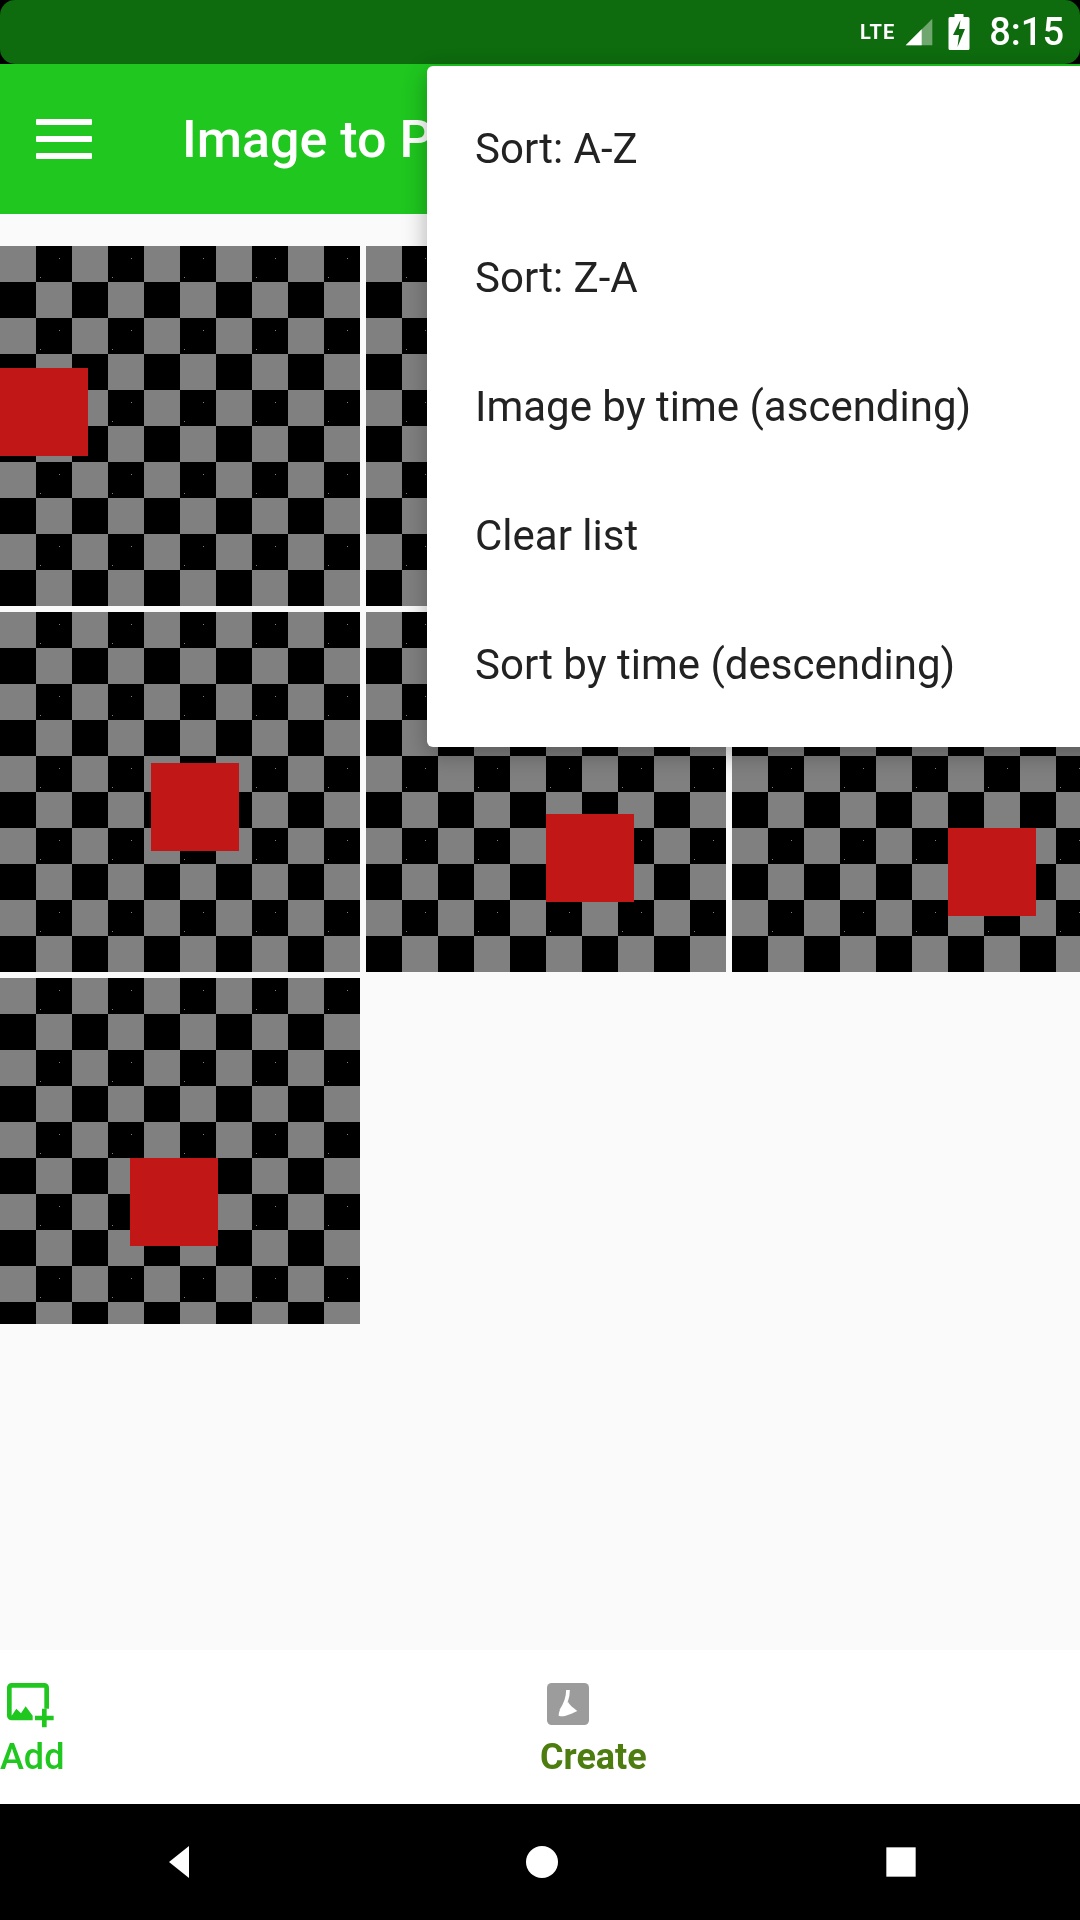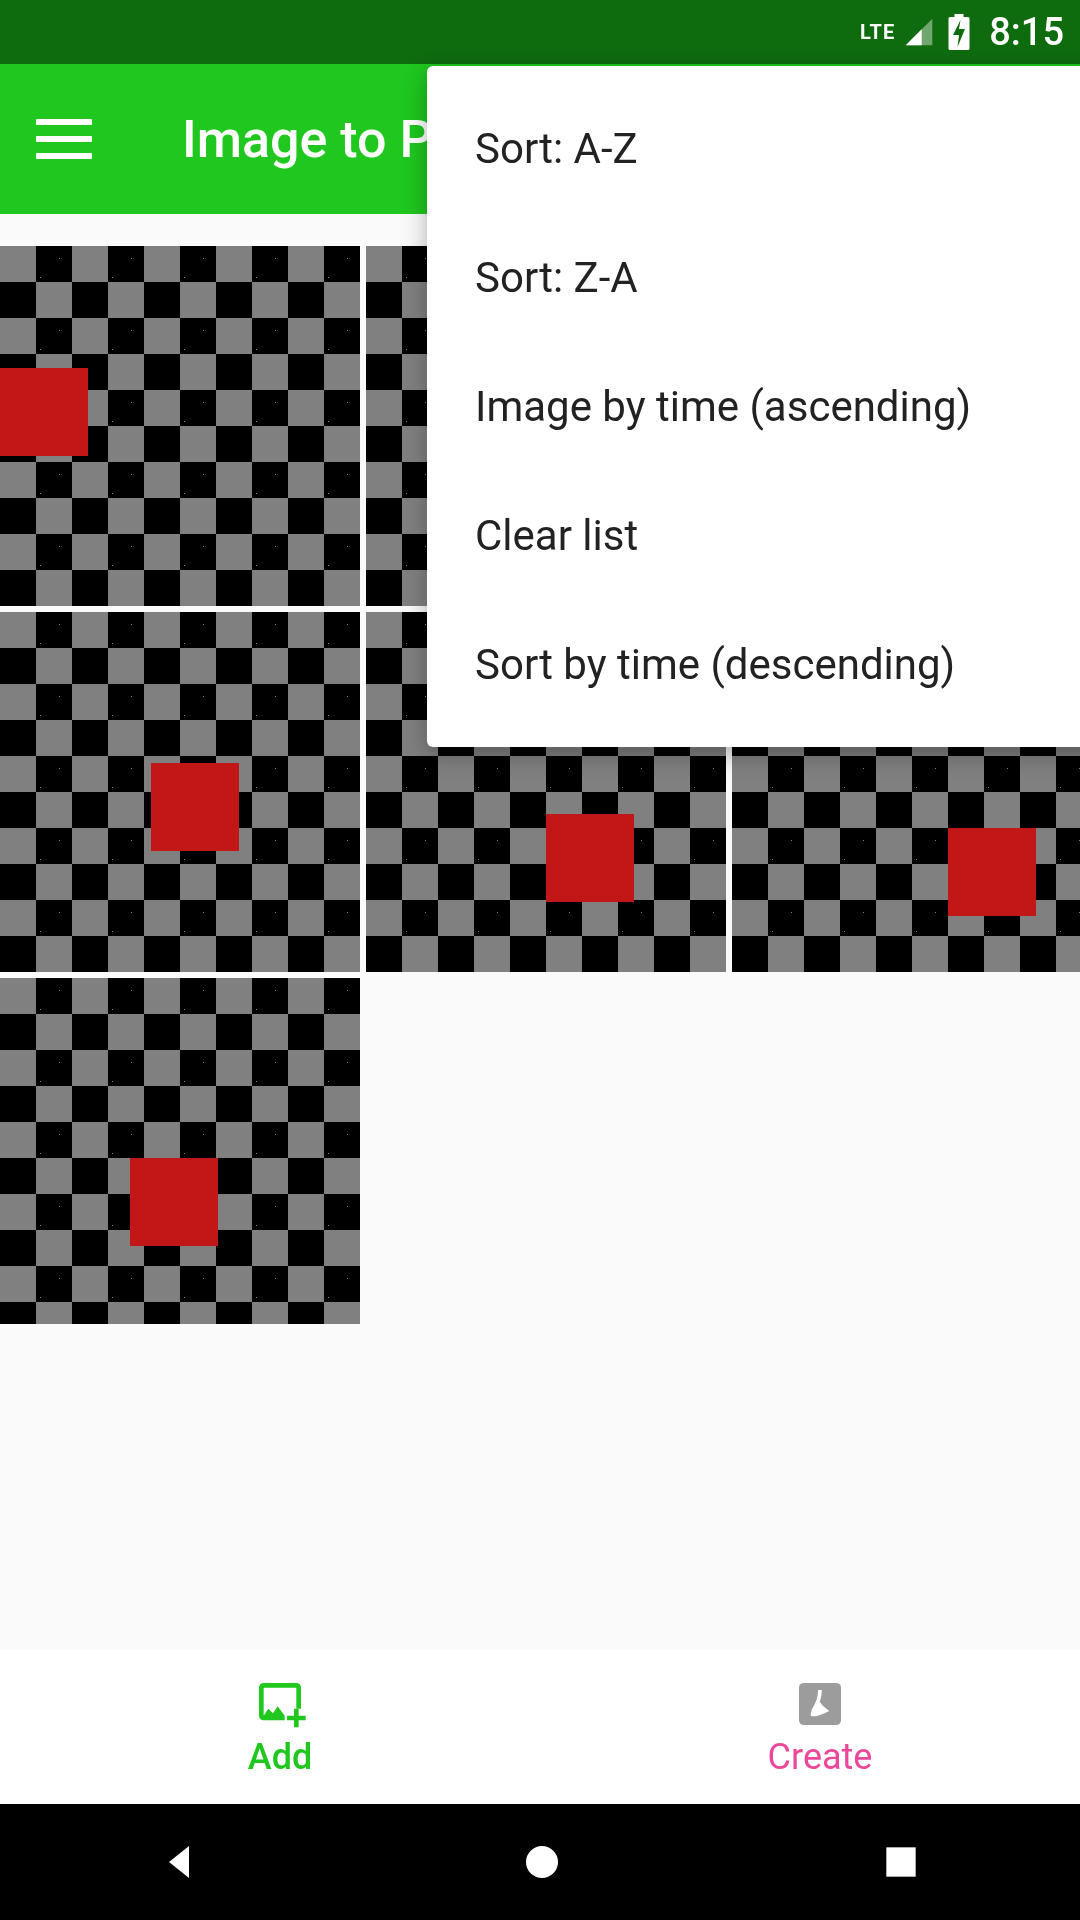--- a/index.html
+++ b/index.html
@@ -8,20 +8,21 @@
 
   .status-bar {
     height: 64px;
     background: #0e6b0e;
     display: flex;
     justify-content: flex-end;
     align-items: center;
     padding-right: 16px;
     color: #fff;
     gap: 12px;
+    border-radius: 15px;
   }
   .status-bar .lte { font-size: 20px; font-weight: 700; letter-spacing: 1px; margin-right: -4px; }
   .status-bar .signal-icon svg { display:block; }
   .status-bar .batt-icon svg { display:block; }
   .status-bar .clock { font-size: 38px; font-weight: 500; margin-left: 6px; }
 
   .app-bar {
     height: 150px;
     background: #1fc71f;
     display: flex;
@@ -66,27 +67,25 @@
   
   .bottom-bar {
     height:154px;
     background:#fff;
     display:flex;
   }
   .bottom-tab {
     flex:1;
     display:flex;
     flex-direction:column;
-    align-items:center;
     justify-content:center;
-    padding-left:20px;
   }
   .bottom-tab .lbl { font-size:36px; }
   .bottom-tab.active .lbl { color:#1fc71f; font-weight:500; }
-  .bottom-tab.inactive .lbl { color:#ec4899; }
+  .bottom-tab.inactive .lbl { color:#4d7c0f;font-weight:bold; }
 
   
   .nav-bar {
     height:116px;
     background:#000;
     display:flex;
     justify-content:space-around;
     align-items:center;
   }
   .nav-bar .nbtn svg { display:block; }

